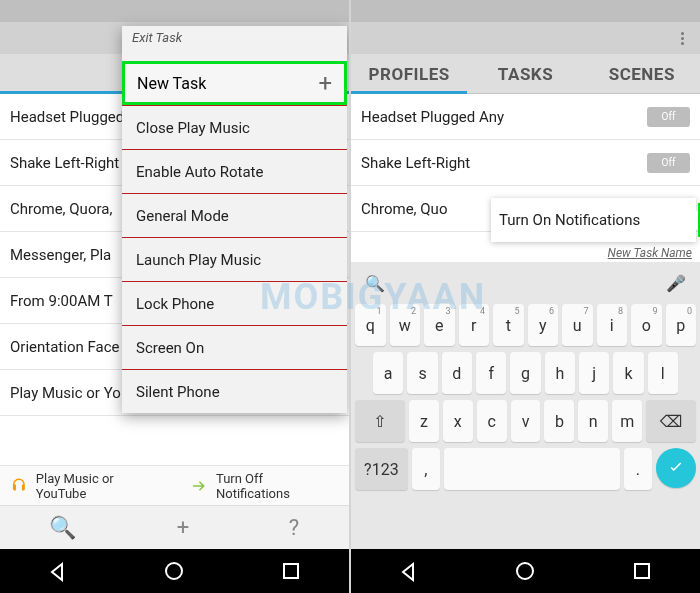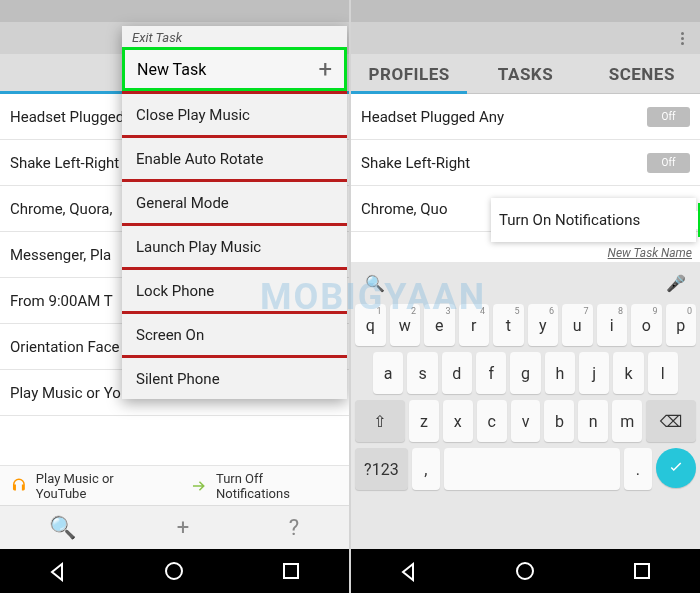--- a/index.html
+++ b/index.html
@@ -31,22 +31,22 @@
 
   .bottombar{height:44px;background:#f1f1f1;display:flex;align-items:center;justify-content:space-around;border-top:1px solid #ddd;}
   .bottombar .bic{color:#888;font-size:22px;}
 
   
   .nav{height:44px;background:#000;display:flex;align-items:center;justify-content:space-around;}
   .nav svg{width:22px;height:22px;stroke:#fff;fill:none;stroke-width:2;}
 
   
   .popup{position:absolute;left:122px;top:26px;width:225px;background:#f2f2f2;box-shadow:0 4px 14px rgba(0,0,0,0.35);z-index:5;}
-  .phead{font-style:italic;font-size:13px;color:#555;padding:4px 10px 2px;}
-  .pitem{height:44px;display:flex;align-items:center;padding:0 14px;font-size:15px;color:#222;border-top:3px solid #b91c1c;}
+  .phead{font-style:italic;font-size:13px;color:#555;padding:4px 10px 16px;}
+  .pitem{height:44px;display:flex;align-items:center;padding:0 14px;font-size:15px;color:#222;border-top:1px solid #b91c1c;}
   .newtask{border:3px solid #00e020;display:flex;align-items:center;justify-content:space-between;height:44px;padding:0 12px;background:#f6f6f6;}
   .newtask .plus{font-size:24px;color:#666;}
 
   
   .namebox{position:absolute;left:140px;top:198px;width:205px;height:44px;background:#fff;box-shadow:0 1px 6px rgba(0,0,0,0.25);display:flex;align-items:center;padding:0 8px;z-index:5;}
   .namebox input{border:none;outline:none;font-size:15px;flex:1;color:#222;}
   .chk{width:34px;height:34px;border:3px solid #00e020;display:flex;align-items:center;justify-content:center;color:#888;}
   .namehint{position:absolute;right:8px;top:246px;font-style:italic;font-size:12px;color:#666;z-index:5;text-decoration:underline;}
 
   

